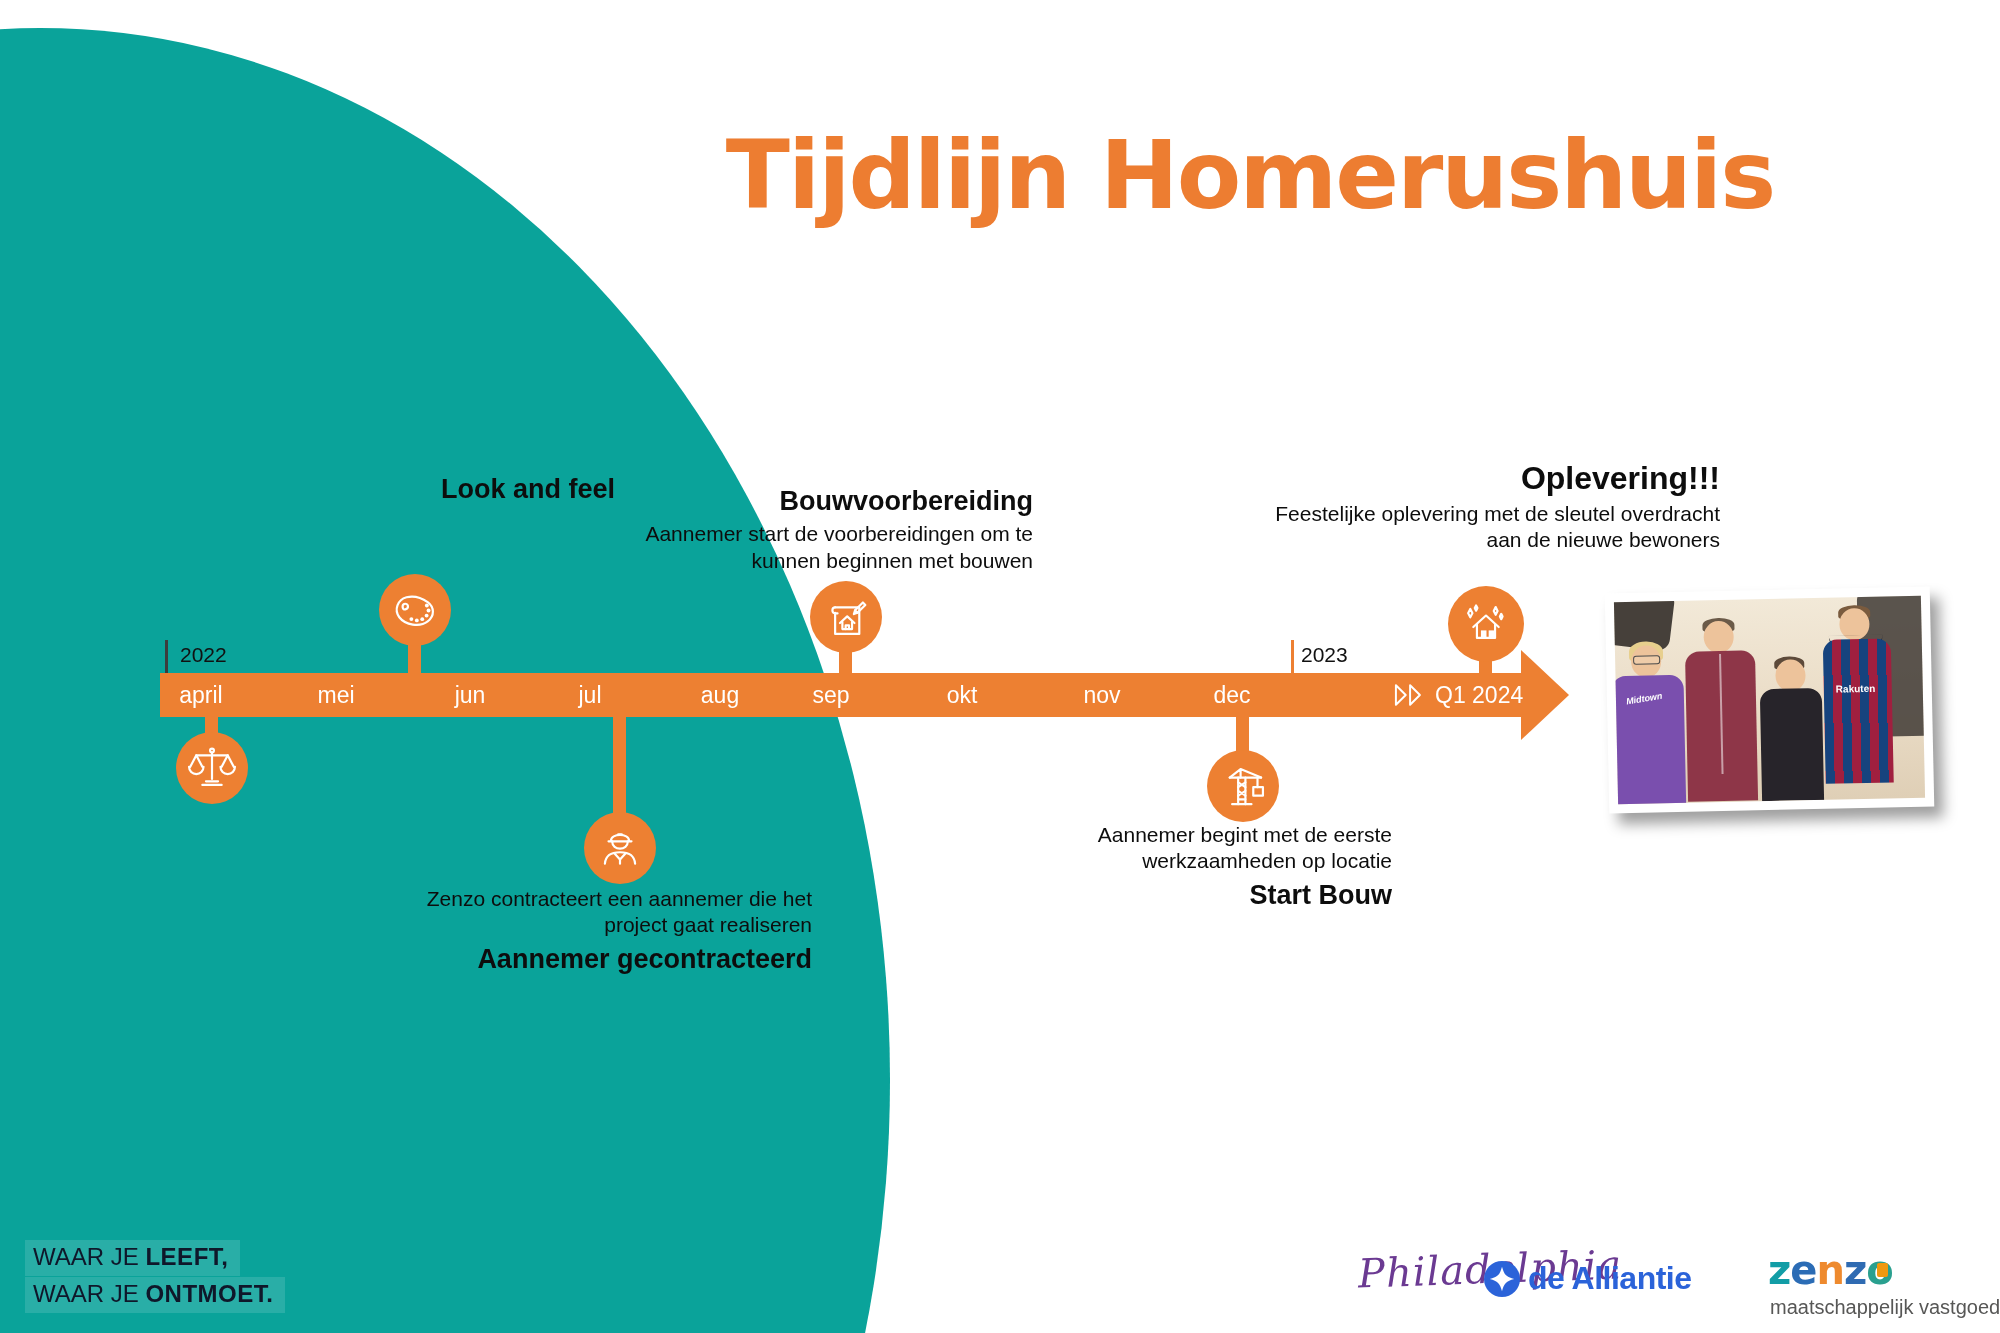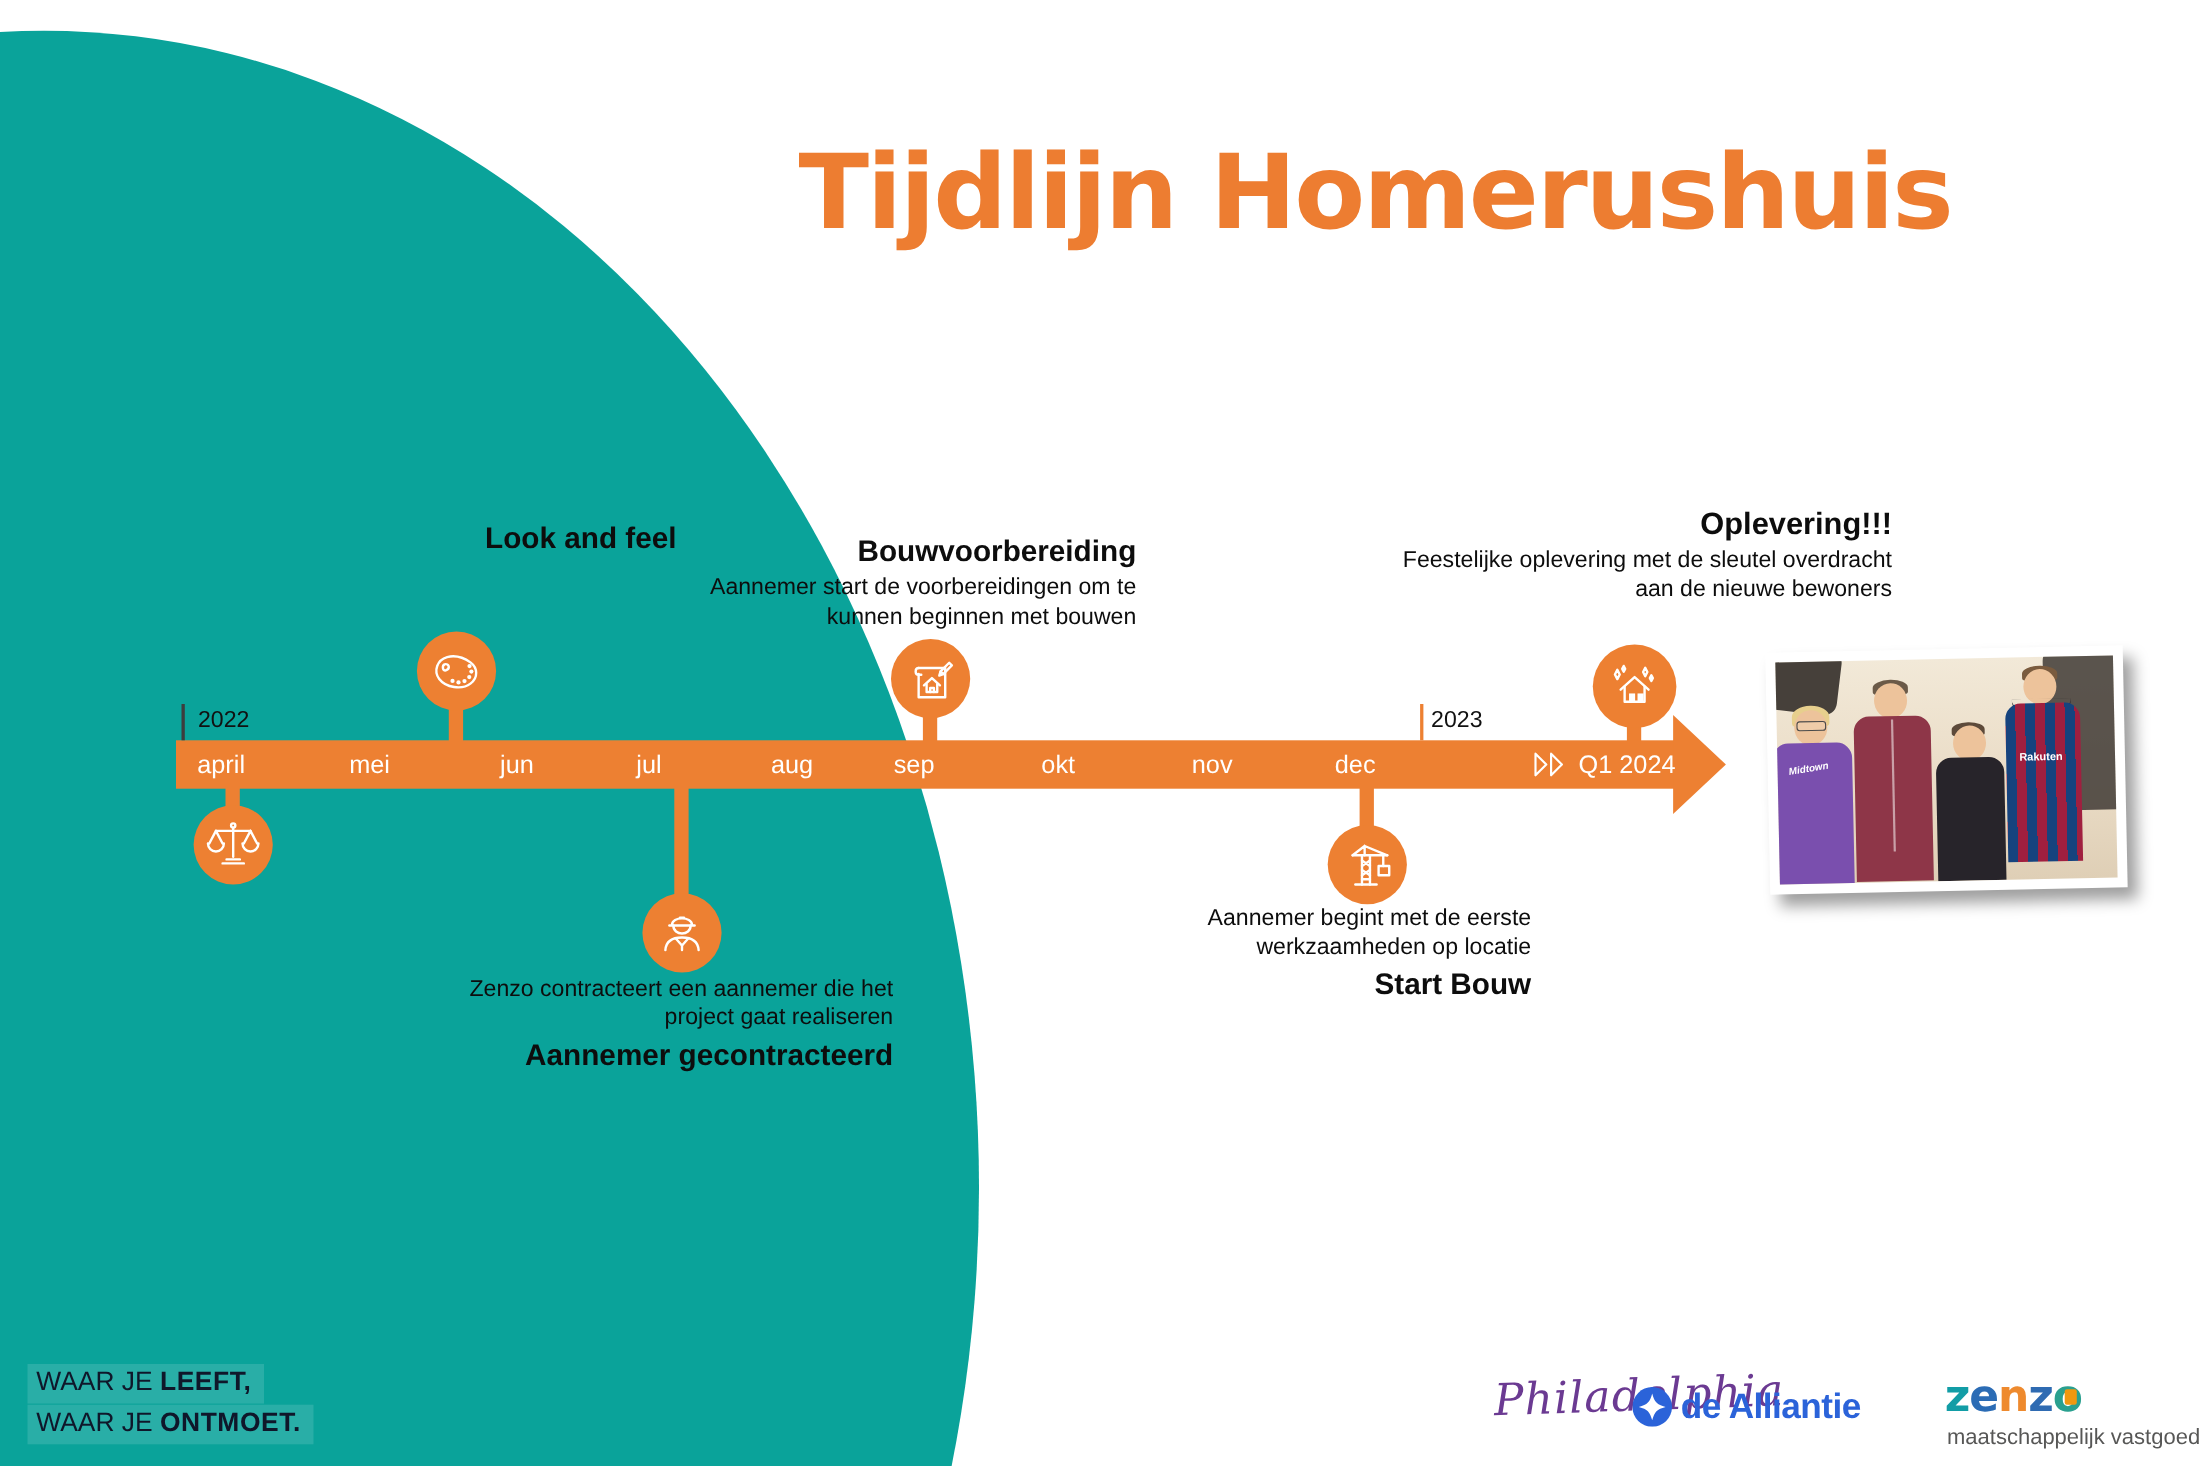--- a/index.html
+++ b/index.html
@@ -211,21 +211,21 @@
   <div class="ms-text above" style="left:215px;top:474px;width:400px">
     <h3 class="ms-title">Look and feel</h3>
   </div>
 
   <div class="ms-text above" style="left:633px;top:486px;width:400px">
     <h3 class="ms-title">Bouwvoorbereiding</h3>
     <p class="ms-desc">Aannemer start de voorbereidingen om te kunnen beginnen met bouwen</p>
   </div>
 
   <div class="ms-text above" style="left:1250px;top:460px;width:470px">
-    <h3 class="ms-title" style="font-size:28px">Oplevering!!!</h3>
+    <h3 class="ms-title" style="font-size:32px">Oplevering!!!</h3>
     <p class="ms-desc">Feestelijke oplevering met de sleutel overdracht aan de nieuwe bewoners</p>
   </div>
 
 
   <div class="ms-text below" style="left:412px;top:886px;width:400px">
     <p class="ms-desc">Zenzo contracteert een aannemer die het project gaat realiseren</p>
     <h3 class="ms-title">Aannemer gecontracteerd</h3>
   </div>
 
   <div class="ms-text below" style="left:1072px;top:822px;width:320px">

